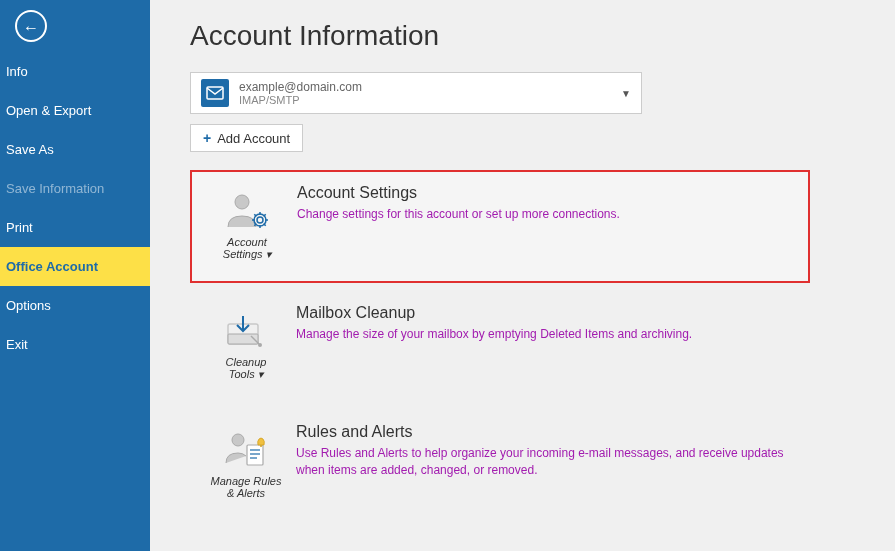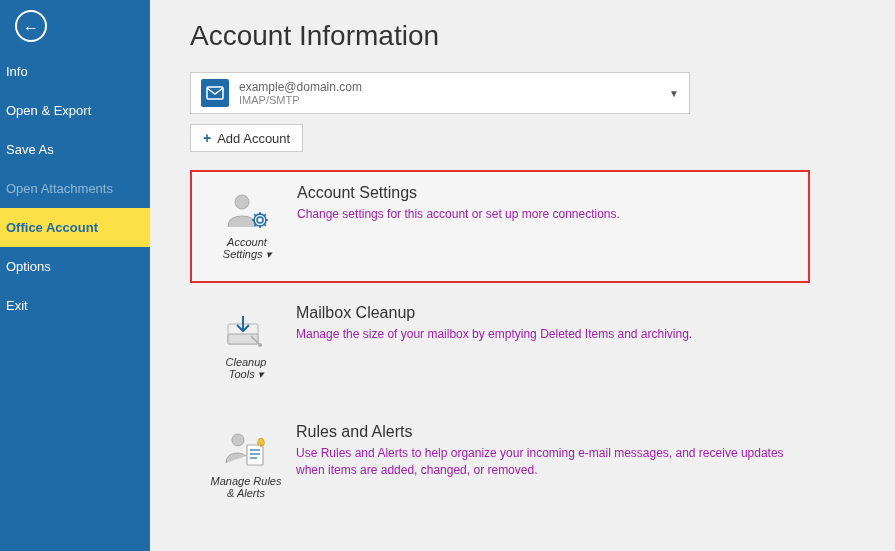--- a/index.html
+++ b/index.html
@@ -59,21 +59,21 @@
       margin-bottom: 20px;
     }
 
     
     .account-selector {
       display: flex;
       align-items: center;
       background: #fff;
       border: 1px solid #ccc;
       padding: 6px 10px;
-      width: 500px;
+      width: 452px;
       margin-bottom: 10px;
       cursor: pointer;
     }
     .account-selector-icon {
       width: 28px;
       height: 28px;
       background: #1e6ba8;
       border-radius: 2px;
       display: flex;
       align-items: center;
@@ -178,21 +178,22 @@
 <body>
 
 <div class="sidebar">
   <div class="sidebar-back">
     <div class="back-circle">←</div>
   </div>
 
   <div class="sidebar-item">Info</div>
   <div class="sidebar-item">Open &amp; Export</div>
   <div class="sidebar-item">Save As</div>
-  <div class="sidebar-item disabled">Open Attachments</div>
+  <div class="sidebar-item disabled">Save Information</div>
+  <div class="sidebar-item">Print</div>
   <div class="sidebar-item active">Office Account</div>
   <div class="sidebar-item">Options</div>
   <div class="sidebar-item">Exit</div>
 </div>
 
 <div class="main-content">
   <h1 class="page-title">Account Information</h1>
 
   <div class="account-selector">
     <div class="account-selector-icon">

